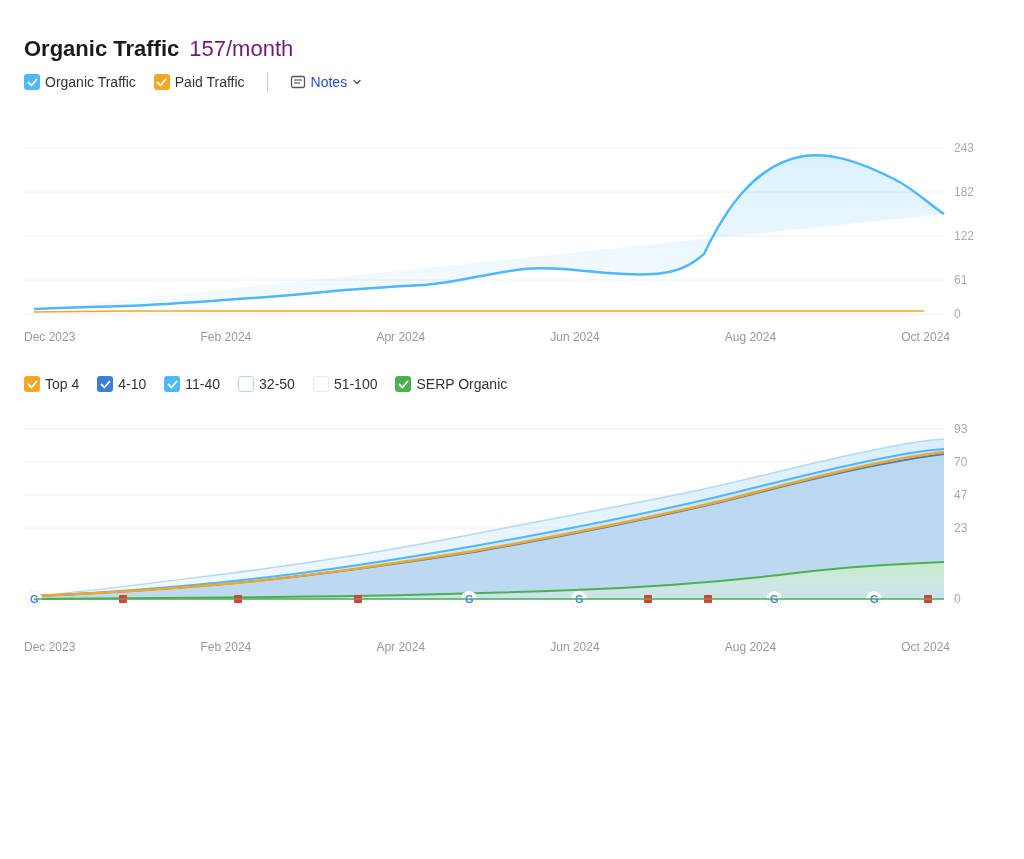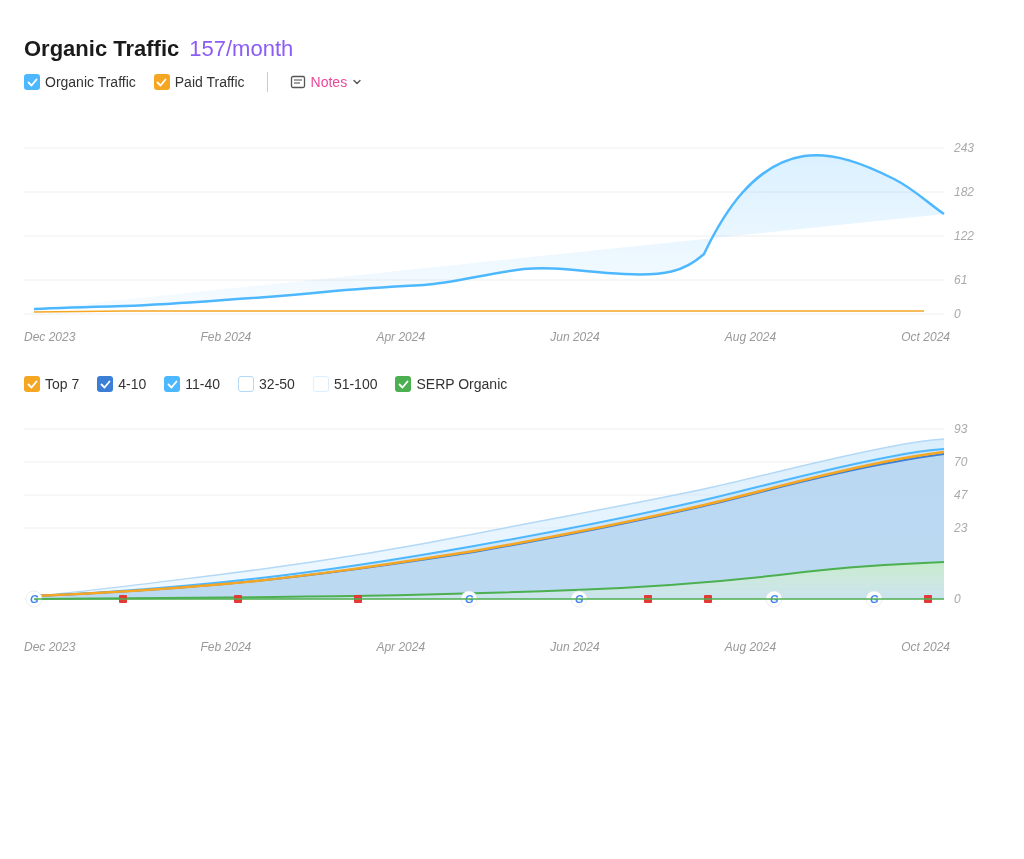--- a/index.html
+++ b/index.html
@@ -16,21 +16,21 @@
       font-weight: 700;
       color: #1a1a1a;
       display: flex;
       align-items: baseline;
       gap: 10px;
       margin-bottom: 10px;
     }
     .section-subtitle {
       font-size: 22px;
       font-weight: 400;
-      color: #8b5cf6;
+      color: #701a75;
     }
     .legend-row {
       display: flex;
       align-items: center;
       gap: 18px;
       margin-bottom: 12px;
       flex-wrap: wrap;
     }
     .legend-item {
       display: flex;
@@ -54,30 +54,29 @@
       width: 1px;
       height: 20px;
       background: #ccc;
       margin: 0 4px;
     }
     .notes-btn {
       display: flex;
       align-items: center;
       gap: 5px;
       font-size: 14px;
-      color: #ec4899;
+      color: #1d4ed8;
       background: none;
       border: none;
       cursor: pointer;
     }
     .chart-container {
       position: relative;
       width: 100%;
       background: #14532d;
-      font-style: italic;
     }
     .chart-area {
       position: relative;
       background: #fff;
     }
     .x-axis {
       display: flex;
       justify-content: space-between;
       font-size: 12px;
       color: #999;
@@ -178,21 +177,21 @@
 <div class="section" style="margin-top: 16px;">
 
   <div class="legend-row">
 
     <div class="legend-item">
       <div class="checkbox" style="background:#f5a623;">
         <svg viewBox="0 0 11 11" fill="none">
             <polyline points="1.5,5.5 4.5,8.5 9.5,2.5" stroke="white" stroke-width="1.8" stroke-linecap="round" stroke-linejoin="round"></polyline>
           </svg>
       </div>
-      <span>Top 7</span>
+      <span>Top 4</span>
     </div>
 
     <div class="legend-item">
       <div class="checkbox" style="background:#3a7fd5;">
         <svg viewBox="0 0 11 11" fill="none">
             <polyline points="1.5,5.5 4.5,8.5 9.5,2.5" stroke="white" stroke-width="1.8" stroke-linecap="round" stroke-linejoin="round"></polyline>
           </svg>
       </div>
       <span>4-10</span>
     </div>

